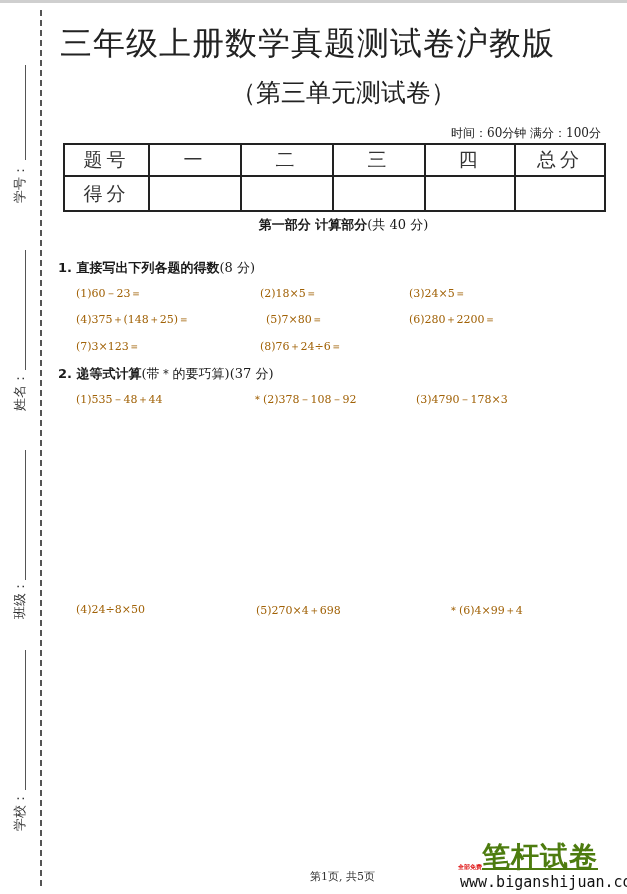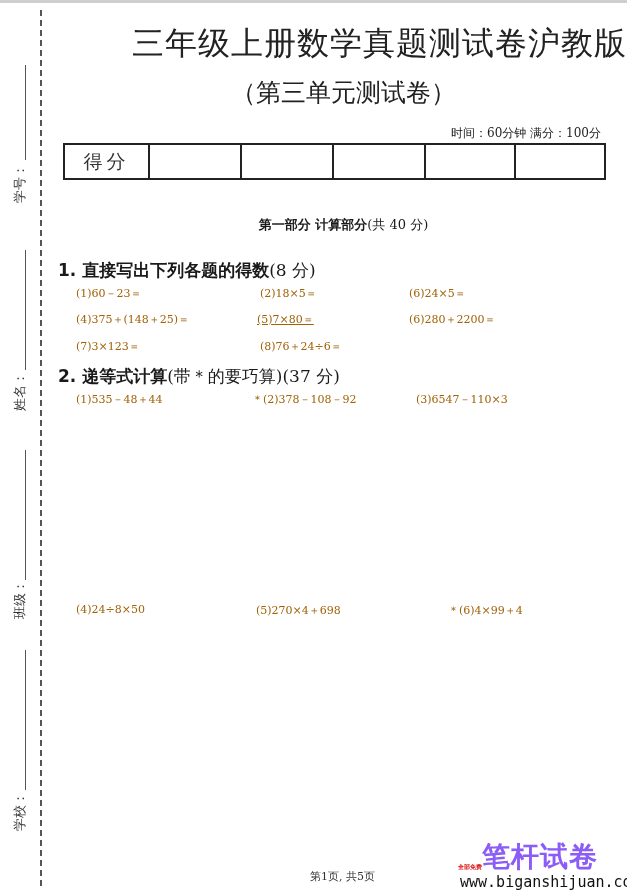--- a/index.html
+++ b/index.html
@@ -11,21 +11,21 @@
   .topbar { position: absolute; left: 0; top: 0; width: 627px; height: 3px; background: #cfcfcf; }
   .dash-line { position: absolute; left: 40px; top: 10px; height: 876px; border-left: 2px dashed #555; }
   .margin-line { position: absolute; left: 25px; width: 0; border-left: 1px solid #555; }
   .margin-label {
     position: absolute; left: 6px; width: 28px; font-size: 13px;
     font-family: "DejaVu Sans", "Liberation Sans", sans-serif;
     transform: rotate(-90deg); transform-origin: center center;
     text-align: center; white-space: nowrap; color: #333;
   }
   .title {
-    position: absolute; left: 60px; width: 567px; top: 22px; text-align: right;
+    position: absolute; left: 60px; width: 567px; top: 22px; text-align: left;
     font-size: 32px; letter-spacing: 1px; font-weight: normal; color: #222;
   }
   .subtitle {
     position: absolute; left: 60px; width: 567px; top: 76px; text-align: center;
     font-size: 25px; color: #222;
   }
   .meta {
     position: absolute; right: 26px; top: 125px; font-size: 12px; color: #222;
   }
   table.score {
@@ -36,30 +36,30 @@
     border: 2px solid #222; text-align: center; font-size: 19px; color: #333;
     font-family: "DejaVu Sans", "Liberation Sans", sans-serif; letter-spacing: 4px;
     height: 30px; padding: 0;
   }
   .part-title {
     position: absolute; left: 60px; width: 567px; top: 216px; text-align: center;
     font-size: 13px; font-weight: bold; font-family: "DejaVu Sans", "Liberation Sans", sans-serif;
   }
   .part-title .pt-note { font-weight: normal; font-family: "DejaVu Serif", serif; }
   .q-head {
-    position: absolute; left: 58px; font-size: 17px; font-weight: bold;
+    position: absolute; left: 58px; font-size: 13px; font-weight: bold;
     font-family: "DejaVu Sans", "Liberation Sans", sans-serif;
   }
   .q-head .note { font-weight: normal; font-family: "DejaVu Serif", serif; }
   .item { position: absolute; font-size: 11px; white-space: nowrap; color: #a16207; }
   .footer { position: absolute; left: 278px; top: 869px; font-size: 11px; color: #333; margin-left: 32px; }
   .brand { position: absolute; left: 458px; top: 838px; width: 169px; }
   .brand-name {
-    position: absolute; left: 24px; top: 0; font-size: 28px; font-weight: bold; color: #8b5cf6;
-    font-family: "DejaVu Sans", "Liberation Sans", sans-serif; letter-spacing: 1px;
+    position: absolute; left: 24px; top: 0; font-size: 28px; font-weight: bold; color: #4d7c0f;
+    font-family: "DejaVu Sans", "Liberation Sans", sans-serif; letter-spacing: 1px; text-decoration: underline;
   }
   .brand-tag {
     position: absolute; left: 0; top: 25px; font-size: 6px; color: #e02020; font-weight: bold;
     font-family: "DejaVu Sans", sans-serif;
   }
   .brand-url {
     position: absolute; left: 2px; top: 35px; font-size: 15px; color: #111;
     font-family: "DejaVu Sans Mono", "Liberation Mono", monospace;
   }
 </style>
@@ -85,20 +85,28 @@
 <table class="score">
   <colgroup>
     <col style="width:85px">
       <col style="width:92px">
       <col style="width:92px">
     <col style="width:92px">
       <col style="width:90px">
       <col style="width:90px">
   </colgroup>
   <tbody>
+      <tr>
+    <td>题号</td>
+    <td>一</td>
+    <td>二</td>
+    <td>三</td>
+    <td>四</td>
+    <td>总分</td>
+  </tr>
   <tr>
     <td style="height:33px;">得分</td>
     <td></td>
     <td></td>
     <td></td>
     <td></td>
     <td></td>
   </tr>
 </tbody>
   </table>
@@ -106,34 +114,34 @@
 <div class="part-title">
   <span>第一部分   计算部分</span><span class="pt-note">(共 40 分)</span>
 </div>
 
 <div class="q-head" style="top:259px;">
   <span>1.</span>
   <span>直接写出下列各题的得数</span><span class="note">(8 分)</span>
 </div>
 <div class="item" style="left:76px;top:286px;">(1)60－23＝</div>
 <div class="item" style="left:260px;top:286px;">(2)18×5＝</div>
-<div class="item" style="left:409px;top:286px;">(6)24×5＝</div>
+<div class="item" style="left:409px;top:286px;">(3)24×5＝</div>
 <div class="item" style="left:76px;top:312px;">(4)375＋(148＋25)＝</div>
-<div class="item" style="left:257px;top:312px;text-decoration:underline;">(5)7×80＝</div>
+<div class="item" style="left:266px;top:312px;">(5)7×80＝</div>
 <div class="item" style="left:409px;top:312px;">(6)280＋2200＝</div>
 <div class="item" style="left:76px;top:339px;">(7)3×123＝</div>
 <div class="item" style="left:260px;top:339px;">(8)76＋24÷6＝</div>
 
 <div class="q-head" style="top:365px;">
   <span>2.</span>
   <span>递等式计算</span><span class="note">(带＊的要巧算)(37 分)</span>
 </div>
 <div class="item" style="left:76px;top:392px;">(1)535－48＋44</div>
 <div class="item" style="left:252px;top:392px;">＊(2)378－108－92</div>
-<div class="item" style="left:416px;top:392px;">(3)6547－110×3</div>
+<div class="item" style="left:416px;top:392px;">(3)4790－178×3</div>
 <div class="item" style="left:76px;top:603px;">(4)24÷8×50</div>
 <div class="item" style="left:256px;top:603px;">(5)270×4＋698</div>
 <div class="item" style="left:448px;top:603px;">＊(6)4×99＋4</div>
 
 <div class="footer">第1页, 共5页</div>
 
 <div class="brand">
   <div class="brand-tag">全部免费</div>
   <div class="brand-name">笔杆试卷</div>
   <div class="brand-url">www.biganshijuan.com</div>

